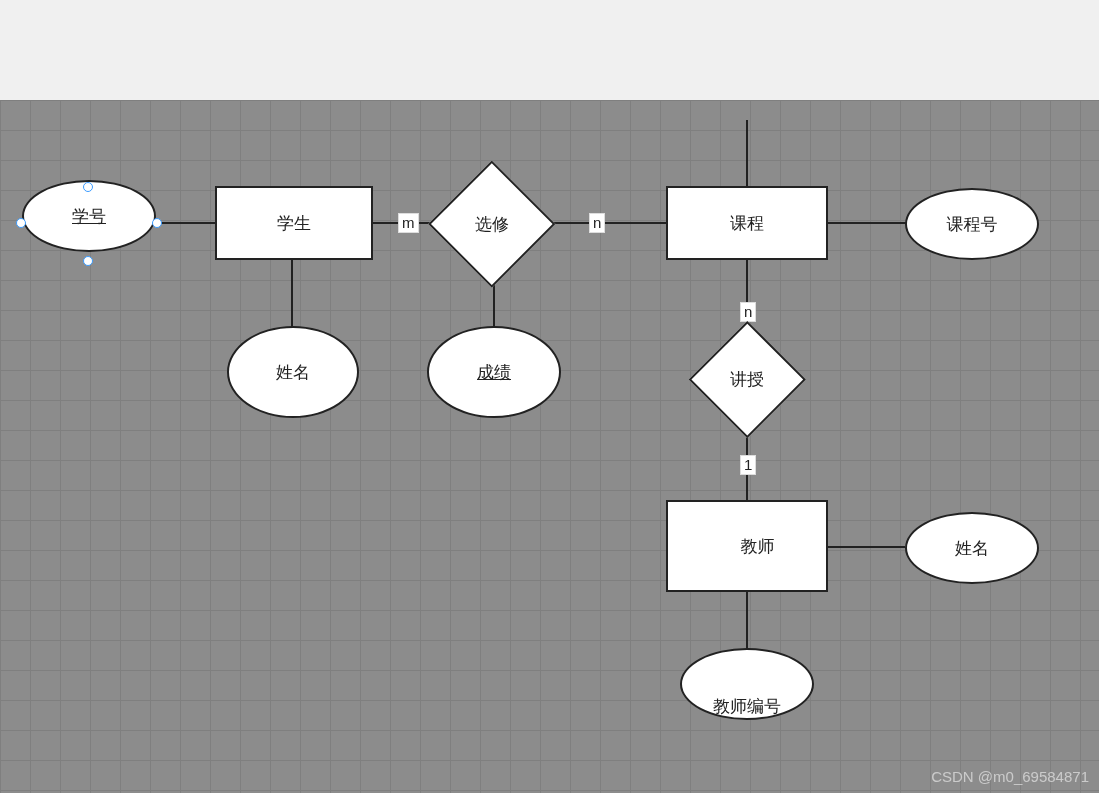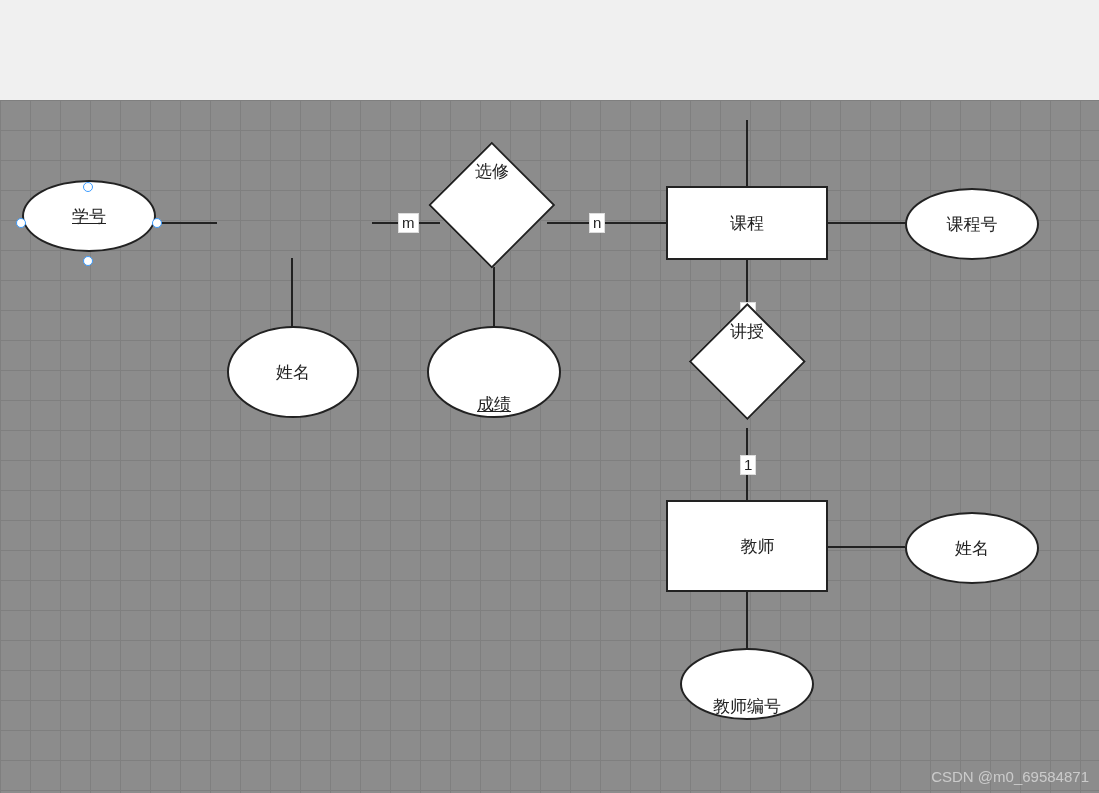--- a/index.html
+++ b/index.html
@@ -32,20 +32,21 @@
       align-items: center;
       justify-content: center;
       font-size: 17px;
       color: #222;
     }
     .ellipse { border-radius: 50%; }
     .rect { }
     .diamond-wrap {
       position: absolute;
       display: flex;
+      align-items: center;
       justify-content: center;
     }
     .diamond {
       width: 70%;
       height: 70%;
       background: #fff;
       border: 2px solid #222;
       transform: rotate(45deg);
     }
     .diamond-label {
@@ -118,33 +119,36 @@
   <div class="label" style="left:589px; top:113px;">n</div>
   <div class="label" style="left:740px; top:202px;">n</div>
   <div class="label" style="left:740px; top:355px;">1</div>
 
   <div class="shape ellipse" style="left:22px; top:80px; width:134px; height:72px;align-items:center;">
     <span class="underline">学号</span>
   </div>
   <div class="shape ellipse" style="left:227px; top:226px; width:132px; height:92px;">
     <span>姓名</span>
   </div>
-  <div class="shape ellipse" style="left:427px; top:226px; width:134px; height:92px;align-items:flex-end;">
+  <div class="shape ellipse" style="left:427px; top:226px; width:134px; height:92px;">
     <span class="underline">成绩</span>
   </div>
   <div class="shape ellipse" style="left:905px; top:88px; width:134px; height:72px;">
     <span>课程号</span>
   </div>
   <div class="shape ellipse" style="left:905px; top:412px; width:134px; height:72px;">
     <span>姓名</span>
   </div>
   <div class="shape ellipse" style="left:680px; top:548px; width:134px; height:72px;align-items:flex-end;">
     <span>教师编号</span>
   </div>
 
+  <div class="shape rect" style="left:215px; top:86px; width:158px; height:74px;">
+    <span>学生</span>
+  </div>
   <div class="shape rect" style="left:666px; top:86px; width:162px; height:74px;">
     <span>课程</span>
   </div>
   <div class="shape rect" style="left:666px; top:400px; width:162px; height:92px;padding-left:21px;">
     <span>教师</span>
   </div>
 
   <div class="diamond-wrap" style="left:428px; top:60px; width:128px; height:128px;">
     <div class="diamond"></div>
     <span class="diamond-label">选修</span>

